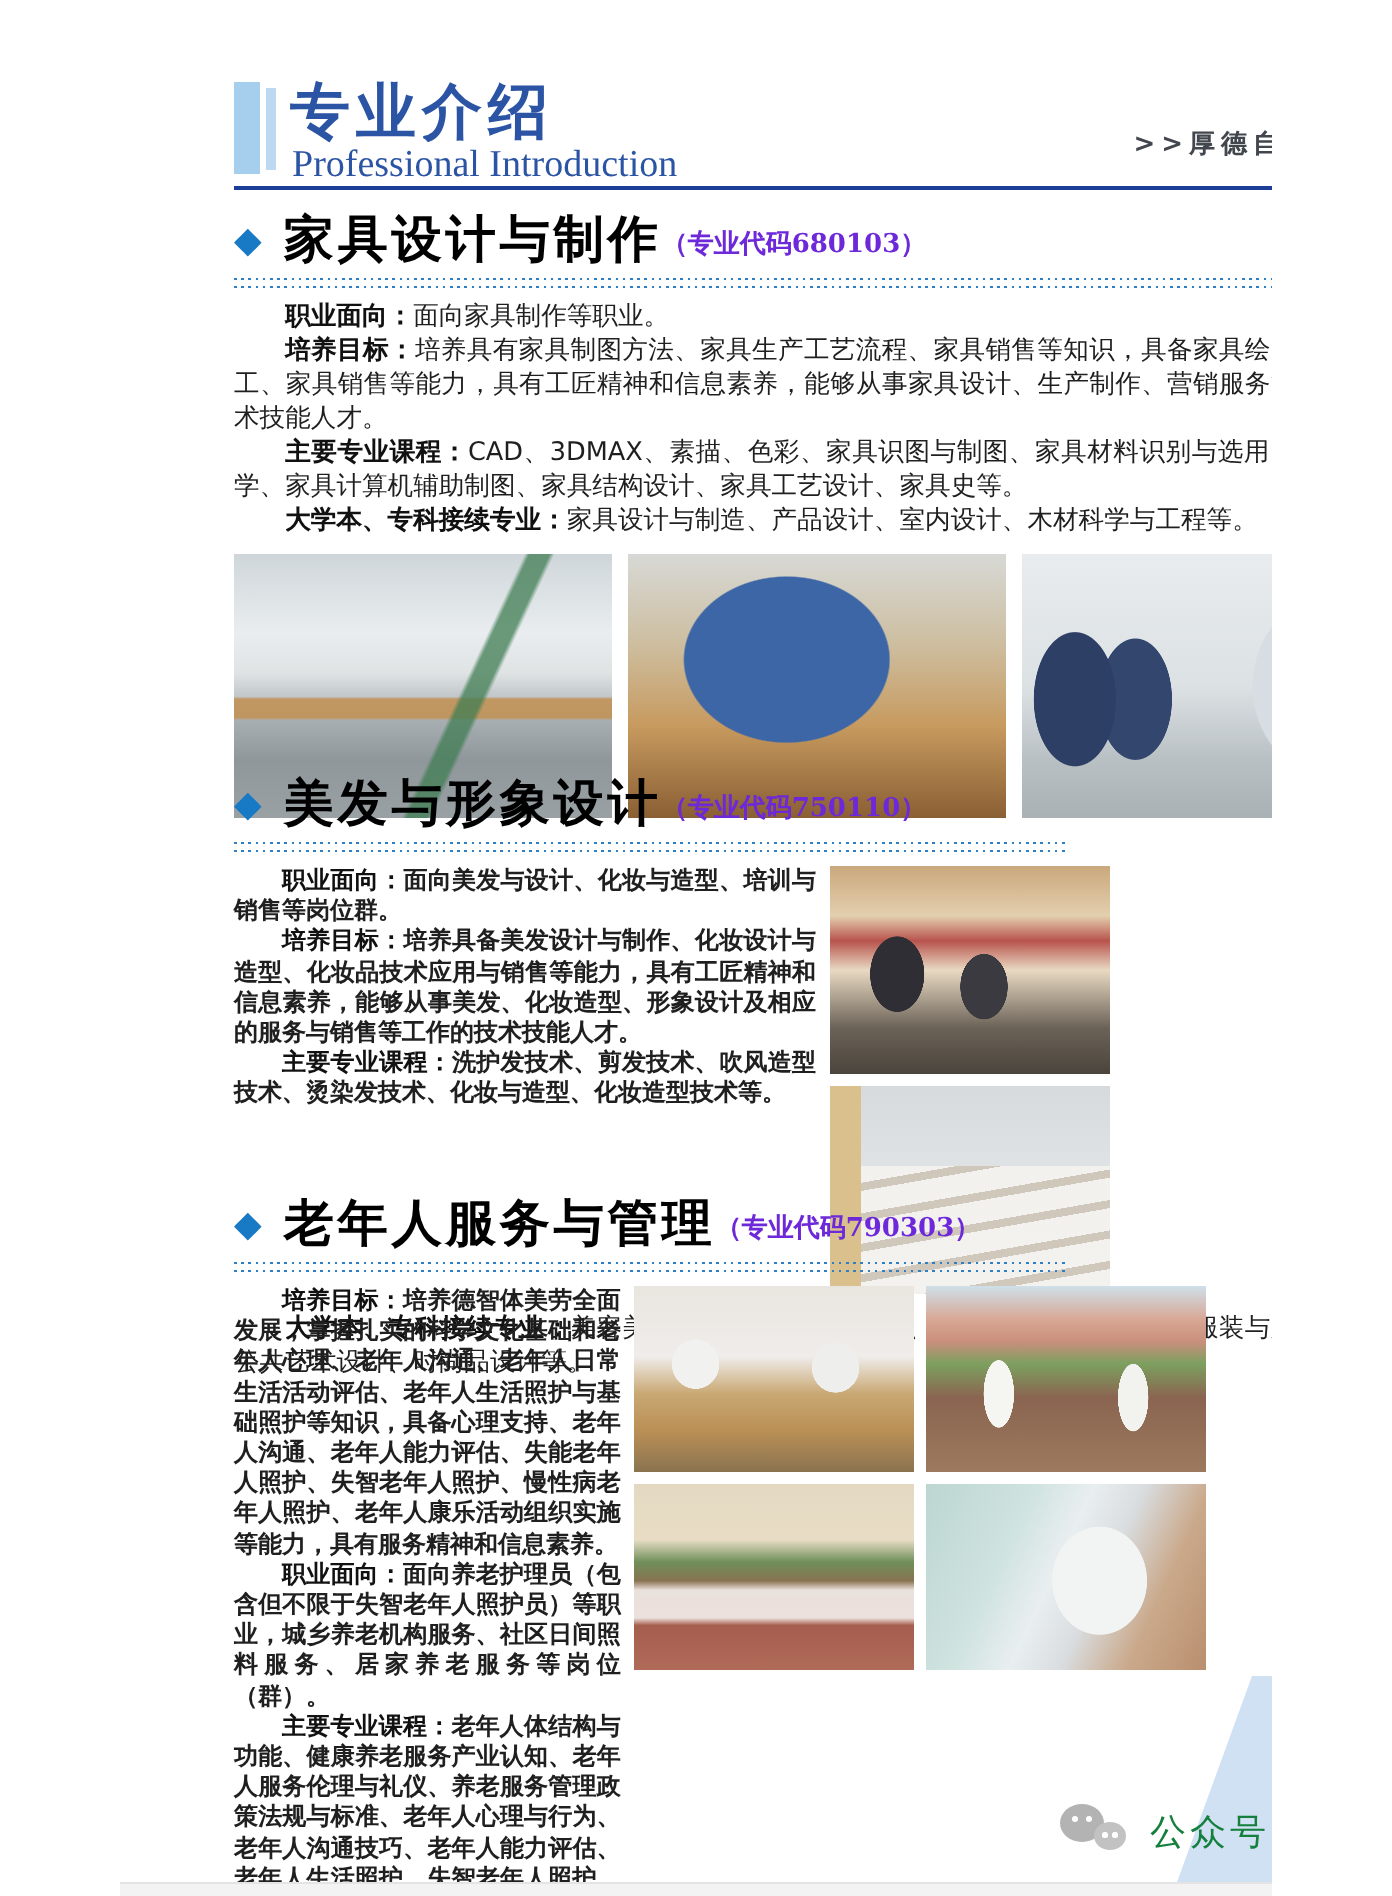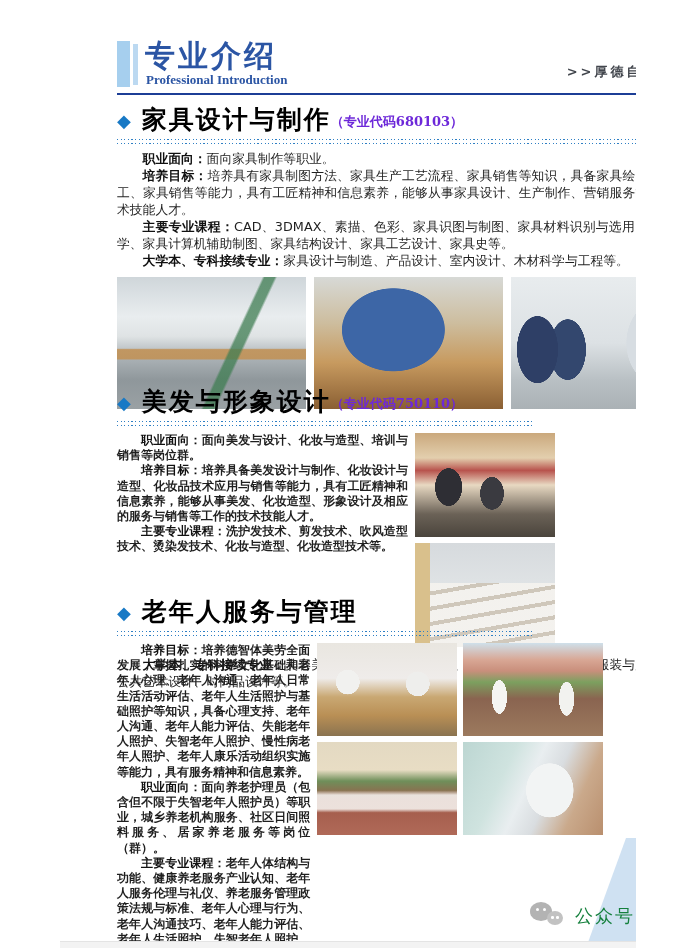--- a/index.html
+++ b/index.html
@@ -27,22 +27,22 @@
   .header{position:absolute;top:0;left:0;width:696px;height:100px;z-index:2;}
   .hbar1{position:absolute;left:57px;top:41px;width:13px;height:46px;background:#a6cfee;}
   .hbar2{position:absolute;left:73px;top:44px;width:5px;height:41px;background:#bcd9f1;}
   .htitle{
     position:absolute;left:85px;top:36px;
     font-family:"DejaVu Serif",serif;font-weight:bold;
     font-size:30px;letter-spacing:3px;color:#2b55a4;
   }
   .hsub{
     position:absolute;left:86px;top:72px;
-    font-family:"Liberation Serif",serif;font-weight:bold;
-    font-size:13px;color:#2b55a4;
+    font-family:"Liberation Serif",serif;font-weight:normal;
+    font-size:19px;color:#2b55a4;
   }
   .hrule{position:absolute;left:57px;top:93px;width:523px;height:2px;background:#1c3e96;}
   .motto{
     position:absolute;right:26px;top:63px;
     font-size:13px;font-weight:bold;letter-spacing:3px;color:#42464d;
     white-space:nowrap;
   }
   
   .section{position:absolute;left:57px;width:583px;z-index:2;}
   .sec-head{display:flex;align-items:flex-end;margin-bottom:5px;}
@@ -193,20 +193,21 @@
         <div class="ph ph-md ph-beds" title="美容实训教室"></div>
       </div>
     </div>
     <p class="para tail"><b>大学本、专科接续专业：</b><span>美容美体艺术、人物形象设计、艺术设计、产品设计、服装与服饰设计、公共艺术设计、时尚品设计等。</span></p>
   </div>
 
   <div class="section" style="top:598px;">
     <div class="sec-head">
       <span class="diamond">◆</span>
       <span class="sec-title">老年人服务与管理</span>
+      <span class="sec-code">（专业代码790303）</span>
     </div>
     <div class="dotline dot-short"></div>
     <div class="cols">
       <div class="textcol">
         <p class="para"><b>培养目标：</b><span>培养德智体美劳全面发展，掌握扎实的科学文化基础和老年人心理、老年人沟通、老年人日常生活活动评估、老年人生活照护与基础照护等知识，具备心理支持、老年人沟通、老年人能力评估、失能老年人照护、失智老年人照护、慢性病老年人照护、老年人康乐活动组织实施等能力，具有服务精神和信息素养。</span></p>
         <p class="para"><b>职业面向：</b><span>面向养老护理员（包含但不限于失智老年人照护员）等职业，城乡养老机构服务、社区日间照料服务、居家养老服务等岗位（群）。</span></p>
         <p class="para"><b>主要专业课程：</b><span>老年人体结构与功能、健康养老服务产业认知、老年人服务伦理与礼仪、养老服务管理政策法规与标准、老年人心理与行为、老年人沟通技巧、老年人能力评估、老年人生活照护、失智老年人照护、慢性病老年人照护、老年人康乐活动组织与实施、老年人安全照护与急救技术等。</span></p>
       </div>
       <div class="imgcol">
         <div class="ph ph-sm ph-meeting" title="养老服务理论教学"></div>

